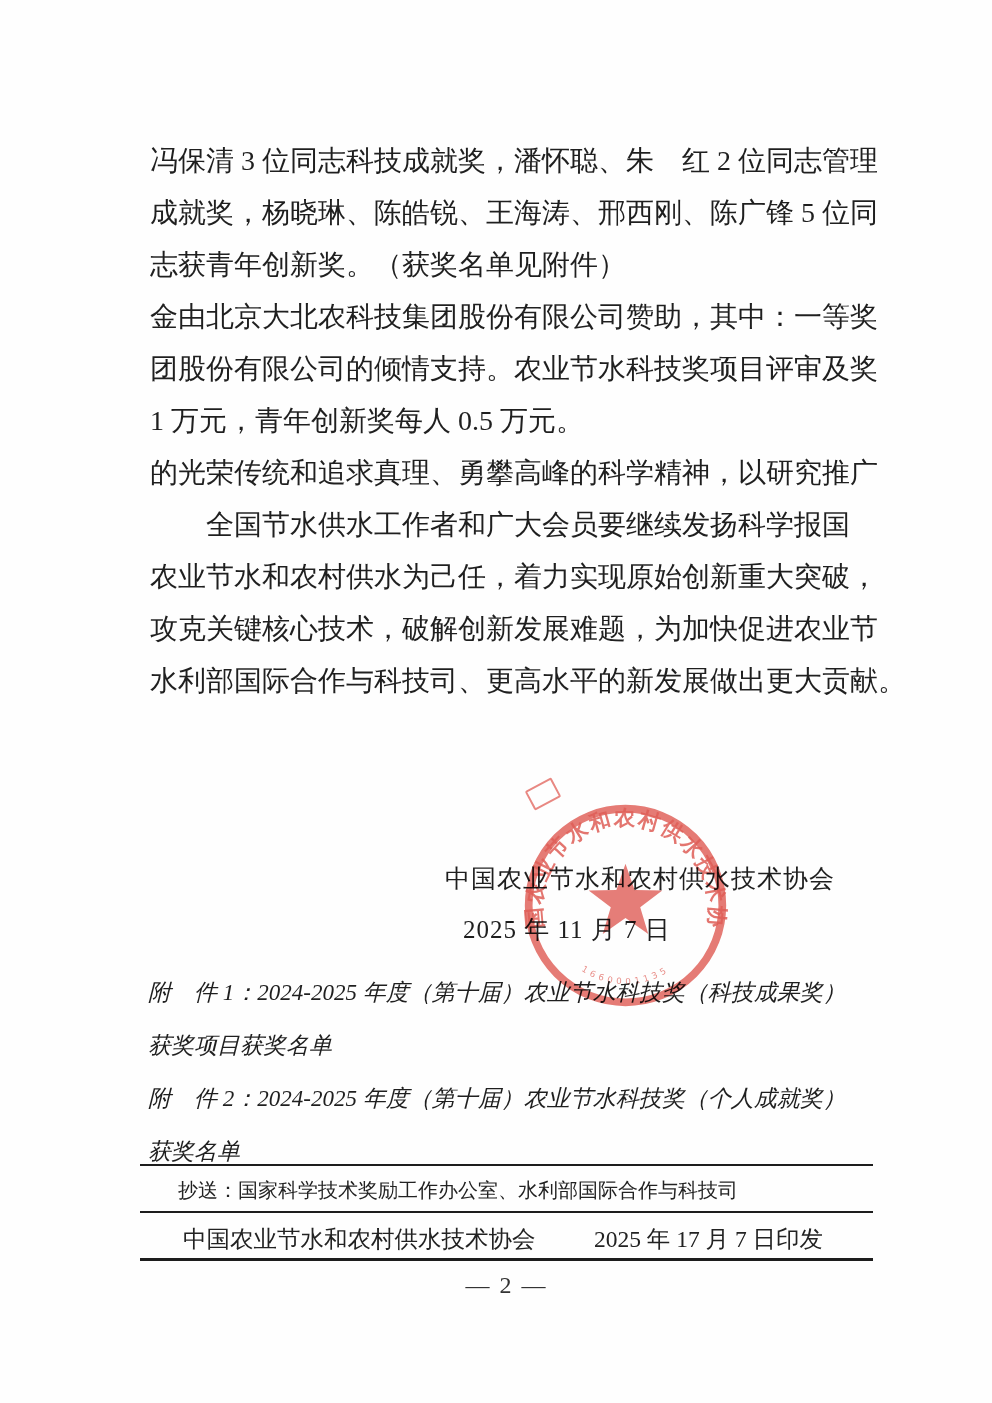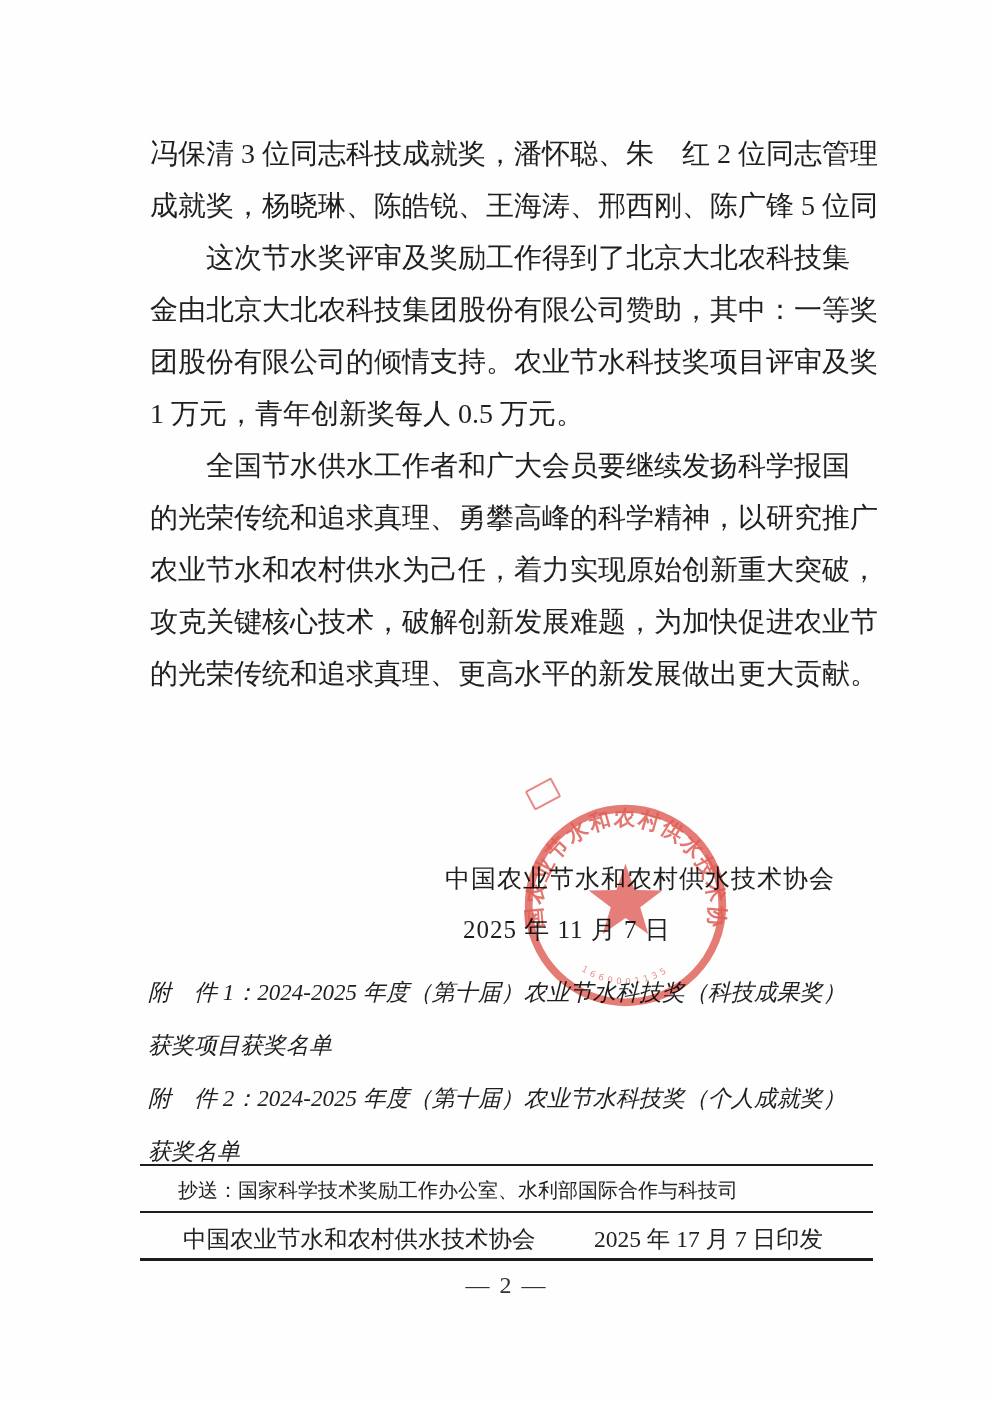--- a/index.html
+++ b/index.html
@@ -6,21 +6,21 @@
   .page{
     position:relative;
     width:992px;height:1403px;
     background:#fefefe;
     overflow:hidden;
     font-family:"Liberation Serif","DejaVu Serif",serif;
     color:#1e1e1e;
   }
   
   .body-text{
-    position:absolute;left:150px;top:128px;width:698px;
+    position:absolute;left:150px;top:135px;width:698px;
   }
   .bline{
     height:52px;line-height:52px;
     font-size:28px;
     text-align:justify;
     text-align-last:justify;
     white-space:nowrap;
     color:#1f1f1f;
   }
   .bline.e{ text-align-last:left; }
@@ -77,29 +77,29 @@
   }
 </style>
 </head>
 <body>
 
 <div class="page">
 
   <div class="body-text">
     <div class="bline">冯保清 3 位同志科技成就奖，潘怀聪、朱　红 2 位同志管理</div>
     <div class="bline">成就奖，杨晓琳、陈皓锐、王海涛、邢西刚、陈广锋 5 位同</div>
-    <div class="bline">　　这次节水奖评审及奖励工作得到了北京大北农科技集</div>
+    <div class="bline e">志获青年创新奖。（获奖名单见附件）</div>
     <div class="bline">金由北京大北农科技集团股份有限公司赞助，其中：一等奖</div>
     <div class="bline">团股份有限公司的倾情支持。农业节水科技奖项目评审及奖</div>
     <div class="bline e">1 万元，青年创新奖每人 0.5 万元。</div>
+    <div class="bline">的光荣传统和追求真理、勇攀高峰的科学精神，以研究推广</div>
     <div class="bline">　　全国节水供水工作者和广大会员要继续发扬科学报国</div>
-    <div class="bline">的光荣传统和追求真理、勇攀高峰的科学精神，以研究推广</div>
     <div class="bline">农业节水和农村供水为己任，着力实现原始创新重大突破，</div>
     <div class="bline">攻克关键核心技术，破解创新发展难题，为加快促进农业节</div>
-    <div class="bline">的光荣传统和追求真理、更高水平的新发展做出更大贡献。</div>
+    <div class="bline">水利部国际合作与科技司、更高水平的新发展做出更大贡献。</div>
   </div>
 
   <div class="sig-org">中国农业节水和农村供水技术协会</div>
   <div class="sig-date">2025 年 11 月 7 日</div>
 
   <div class="attachments">
     <div class="aline">附　件 1：2024-2025 年度（第十届）农业节水科技奖（科技成果奖）</div>
     <div class="aline">获奖项目获奖名单</div>
     <div class="aline">附　件 2：2024-2025 年度（第十届）农业节水科技奖（个人成就奖）</div>
     <div class="aline">获奖名单</div>

